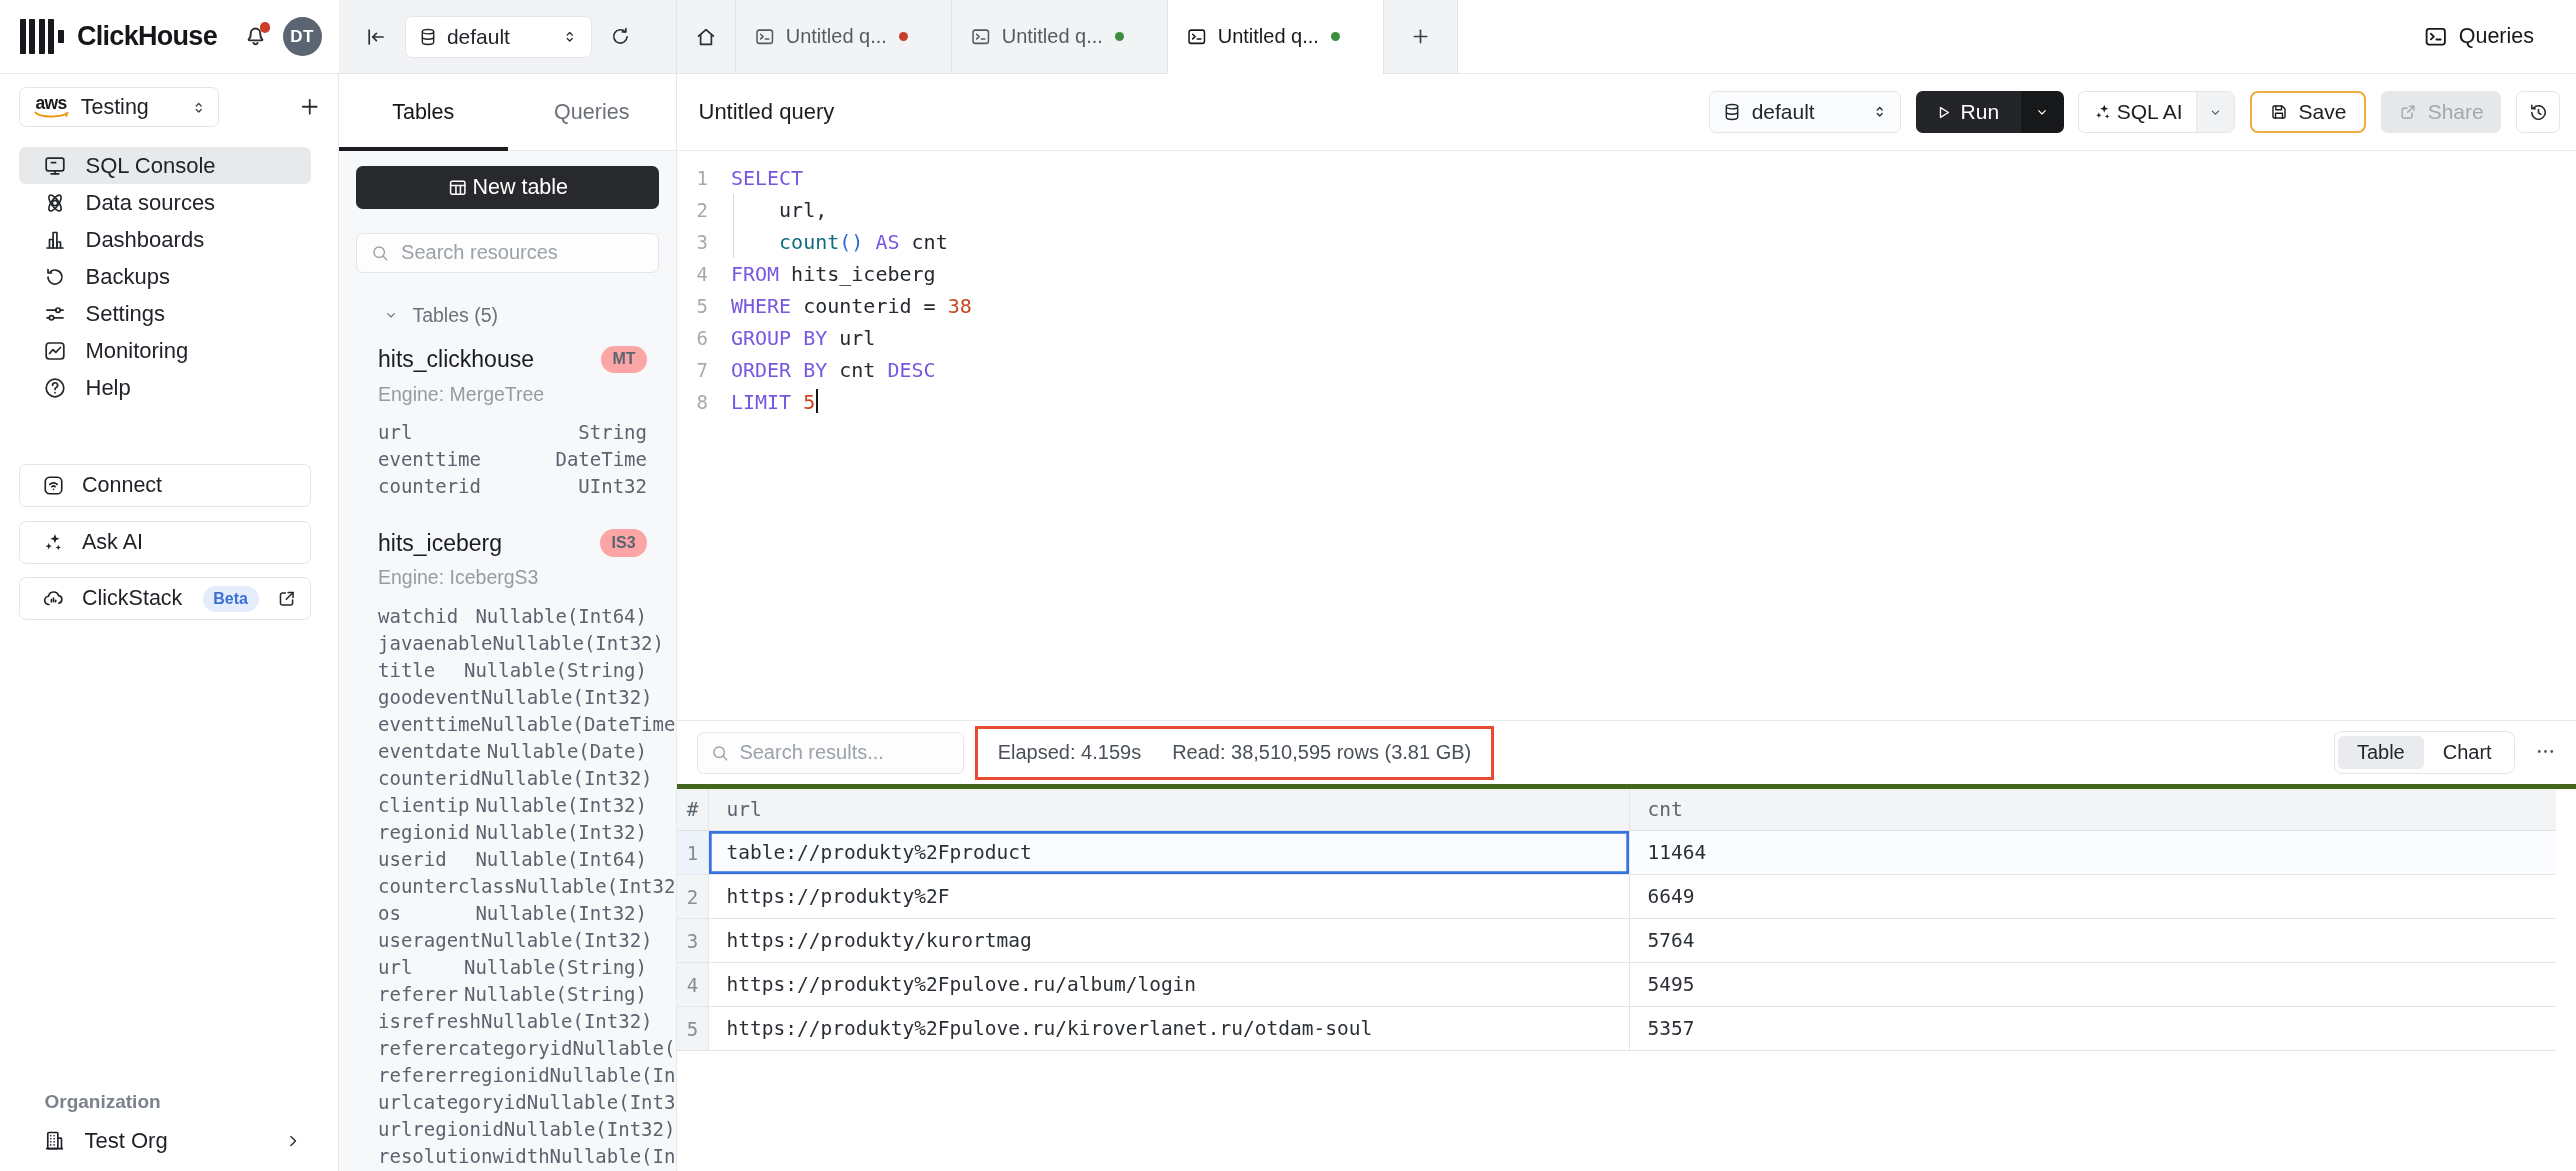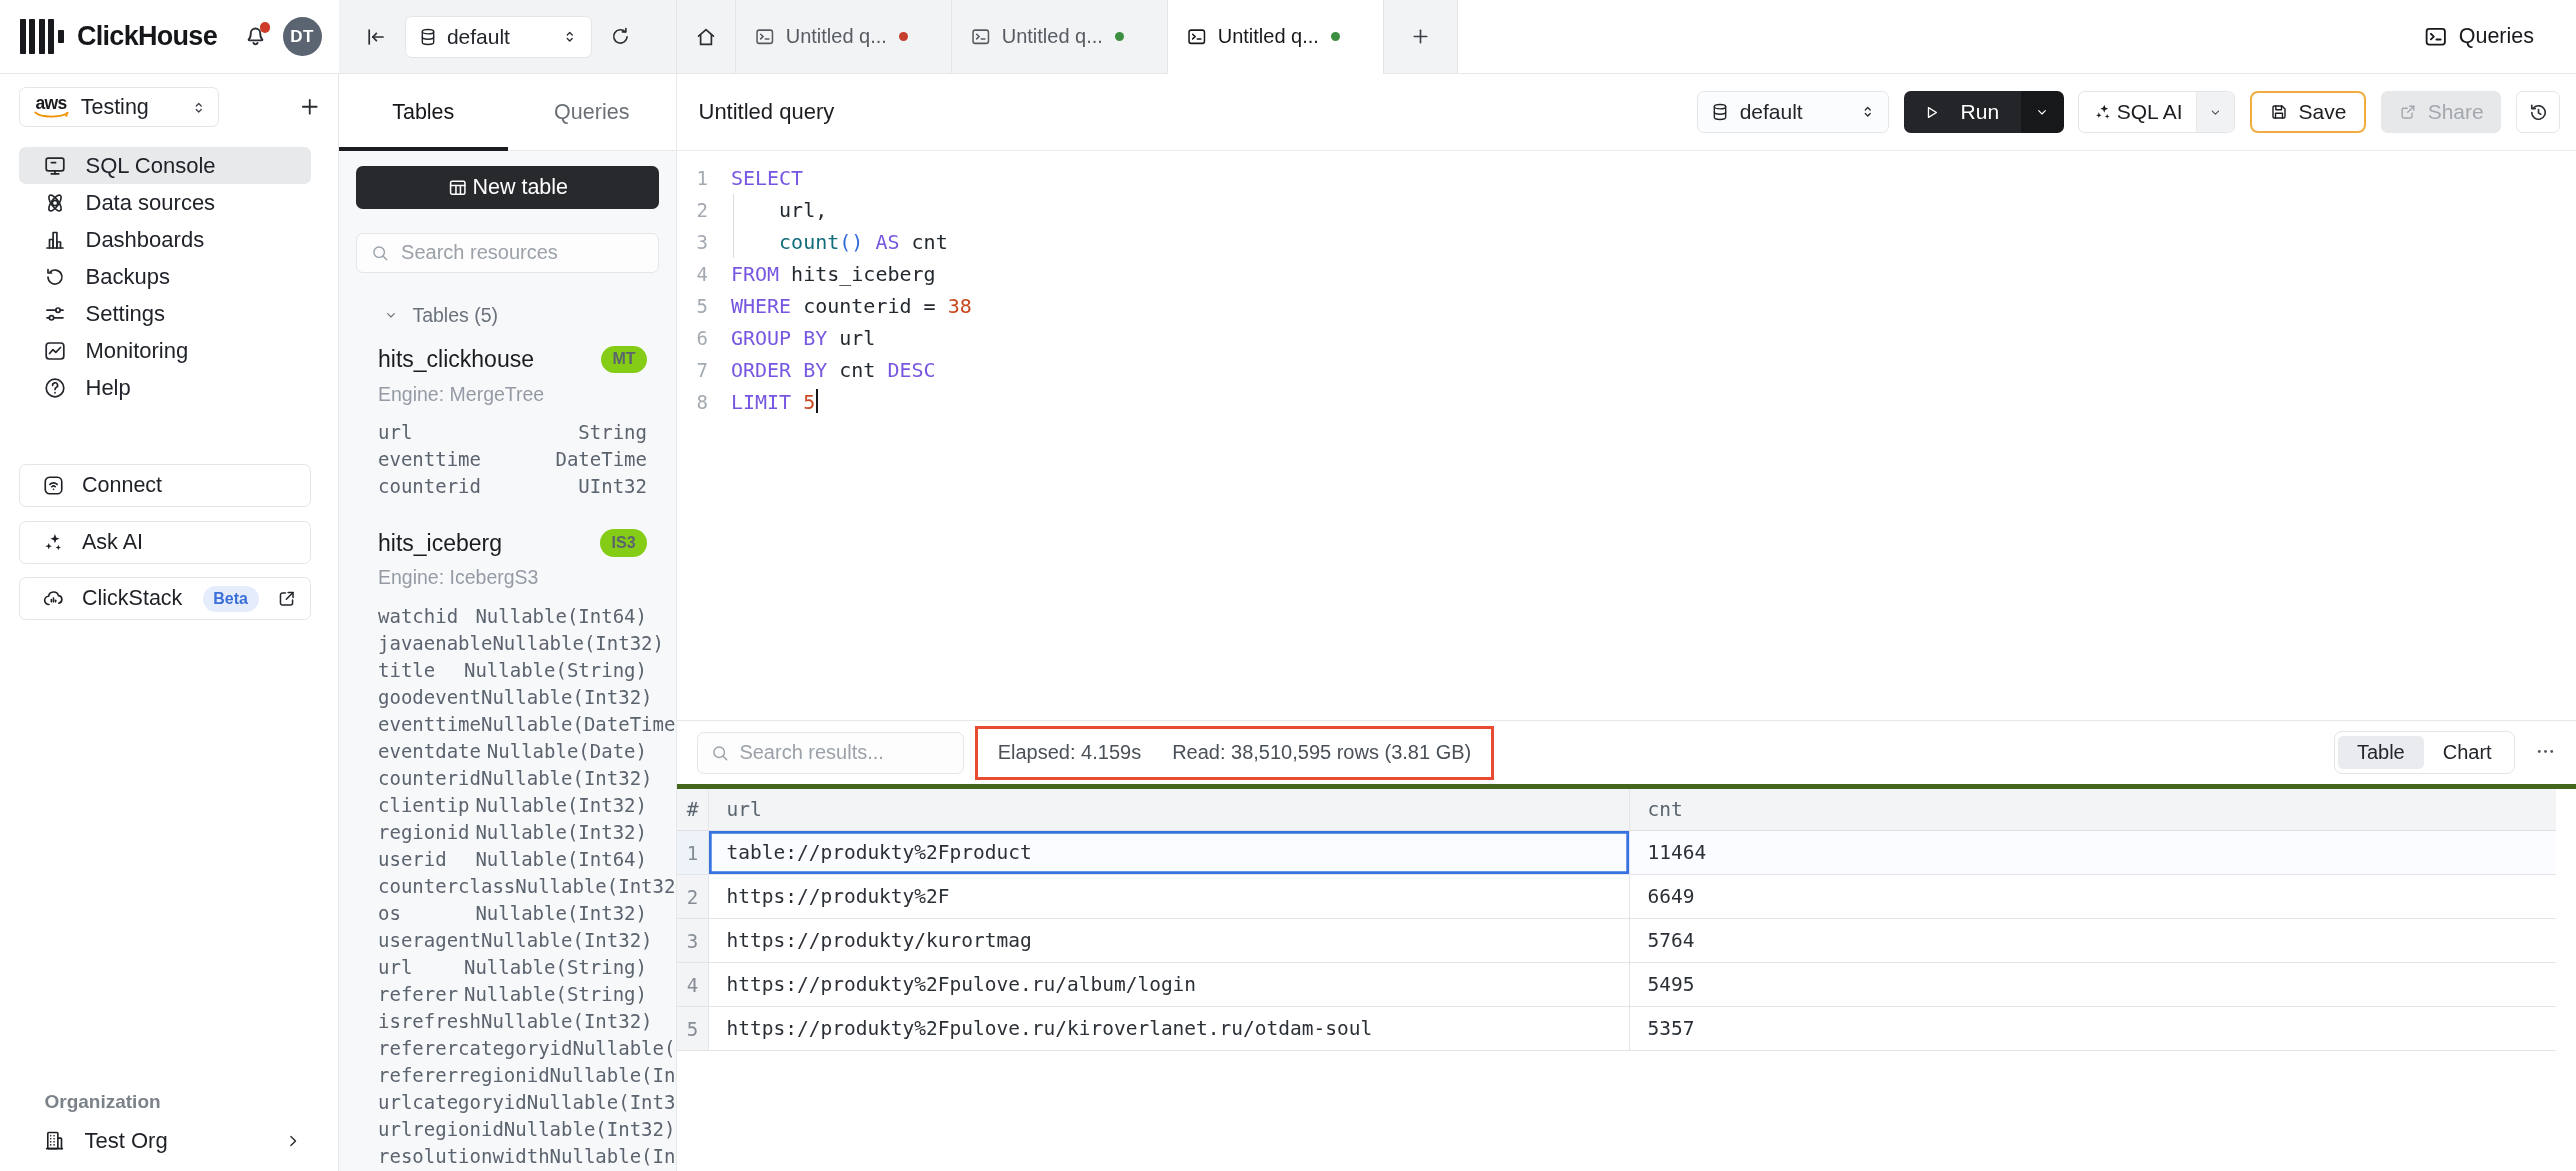--- a/index.html
+++ b/index.html
@@ -75,34 +75,34 @@
   .newtable-btn { margin:14.8px 17px 0 17px; height:43px; background:#28292c; border-radius:6.7px; color:#fff; display:flex; align-items:center; justify-content:center; gap:4px; font-size:21.5px; }
   .res-search { margin:24px 17px 0 17px; height:40px; background:#fdfdfe; border:1.3px solid #e3e5e8; border-radius:7px; display:flex; align-items:center; padding:0 13.4px; gap:10.7px; color:#9aa1a8; }
   .res-search input, .result-search input { border:none; outline:none; background:transparent; font-size:20px; color:#33383e; width:100%; font-family:"Liberation Sans",sans-serif; }
   .res-search input::placeholder, .result-search input::placeholder { color:#9aa1a8; }
   .res-section { margin:31px 0 0 44px; display:flex; align-items:center; gap:13.4px; color:#6a727c; }
   .res-section .sec-label { font-size:19.5px; font-weight:500; }
   .tbl-list { margin:19px 29px 0 39px; }
   .tbl-entry { margin-bottom:29.5px; }
   .tbl-head { display:flex; align-items:center; }
   .tbl-name { font-size:23px; font-weight:500; color:#1a1c20; }
-  .tbl-badge { margin-left:auto; background:#84cc16; color:#5c646e; font-size:16px; font-weight:600; border-radius:671px; padding:4.7px 11.4px; }
+  .tbl-badge { margin-left:auto; background:#fca5a5; color:#5c646e; font-size:16px; font-weight:600; border-radius:671px; padding:4.7px 11.4px; }
   .tbl-engine { margin-top:9.4px; font-size:19.5px; color:#949ba4; }
   .tbl-cols { margin-top:13.4px; }
   .col-row { display:flex; align-items:center; height:27px; font-size:19px; color:#5a636e; }
   .col-row .ctype { margin-left:auto; white-space:nowrap; }
 
   
   .main { position:absolute; top:74px; left:677px; right:0; bottom:0; background:#fff; }
   .q-toolbar { height:77px; border-bottom:1.3px solid #e8eaec; display:flex; align-items:center; padding:0 16px 0 21.5px; background:#fff; }
   .q-title { font-size:22px; font-weight:500; color:#1b1d21; }
   .q-controls { margin-left:auto; display:flex; align-items:center; gap:14.8px; }
   .q-controls .chip-select { width:192px; background:#fbfcfd; }
   .run-btn { display:flex; height:42px; border-radius:6.7px; overflow:hidden; color:#fff; }
-  .run-main { background:#232528; display:flex; align-items:center; gap:20px; padding:0 21.5px 0 17.5px; font-size:21px; font-weight:500;text-align:center; }
+  .run-main { background:#232528; display:flex; align-items:center; gap:8px; padding:0 21.5px 0 17.5px; font-size:21px; font-weight:500;text-align:center; }
   .run-chev { background:#17181a; width:43px; display:flex; align-items:center; justify-content:center; }
   .sqlai-btn { display:flex; height:42px; border:1.3px solid #e3e5e8; border-radius:6.7px; overflow:hidden; background:#fff; align-items:stretch; }
   .sqlai-main { display:flex; align-items:center; gap:4px; padding:0 13.4px; font-size:21px; color:#1b1d21; }
   .sqlai-chev { width:38px; background:#f1f2f4; border-left:1.3px solid #e8eaec; display:flex; align-items:center; justify-content:center; color:#3a3f45; }
   .save-btn { height:42px; border:2.7px solid #f0ad3d; border-radius:8px; background:#fff; display:flex; align-items:center; gap:9.4px; padding:0 17.5px; font-size:21px; color:#1b1d21; }
   .share-btn { height:42px; border-radius:6.7px; background:#e6e8ea; display:flex; align-items:center; gap:9.4px; padding:0 17.5px; font-size:21px; color:#a3a8ae; }
   .hist-btn { width:44px; height:42px; border:1.3px solid #e3e5e8; border-radius:6.7px; background:#fff; display:flex; align-items:center; justify-content:center; color:#2b2e33; }
 
   .editor { position:relative; height:569px; background:#fff; padding:10.7px 0 0 9.4px; overflow:hidden; }
   .code-line { display:flex; line-height:32px; }

